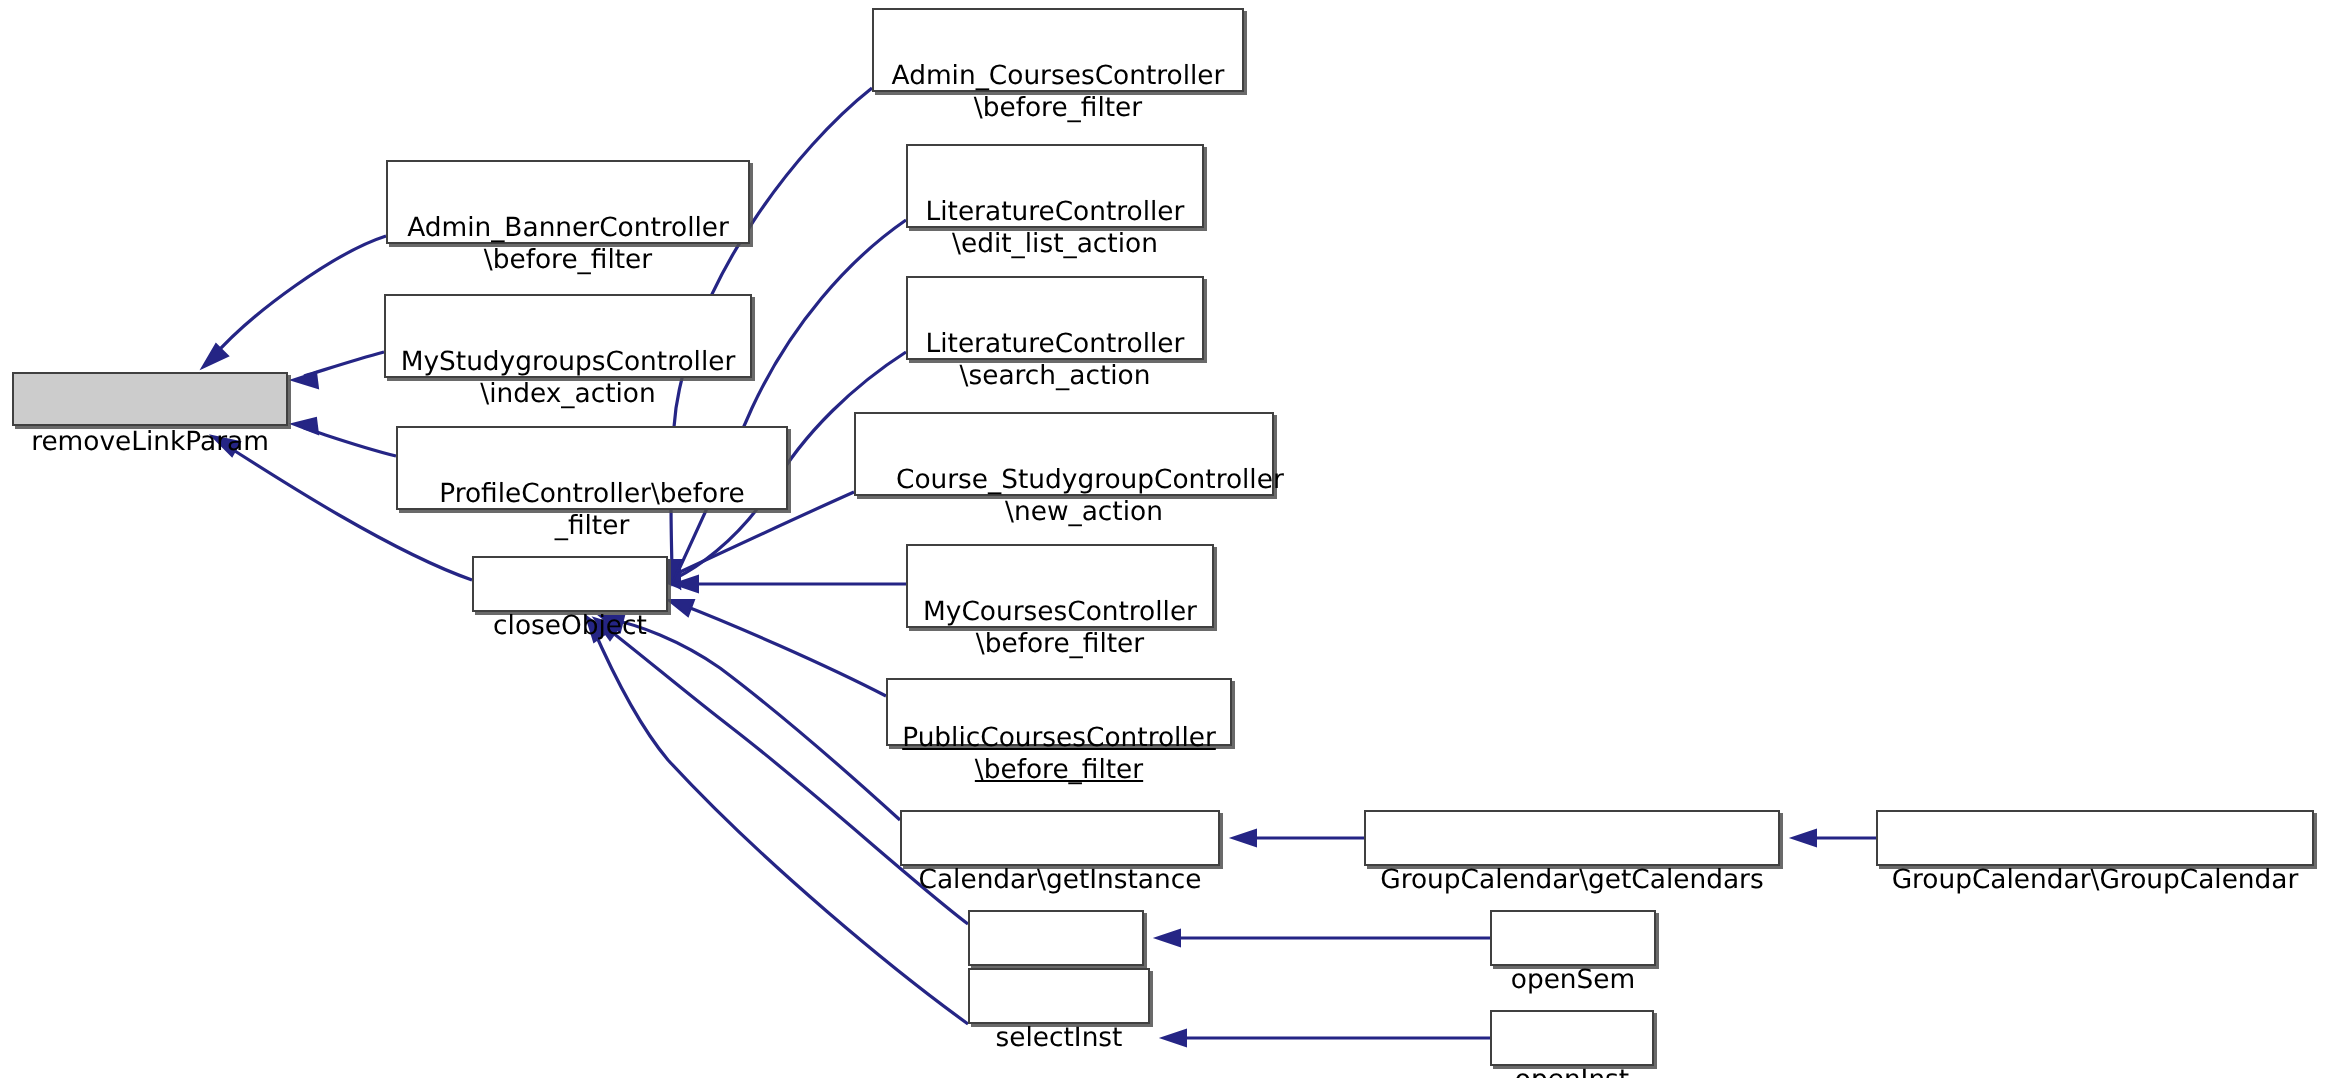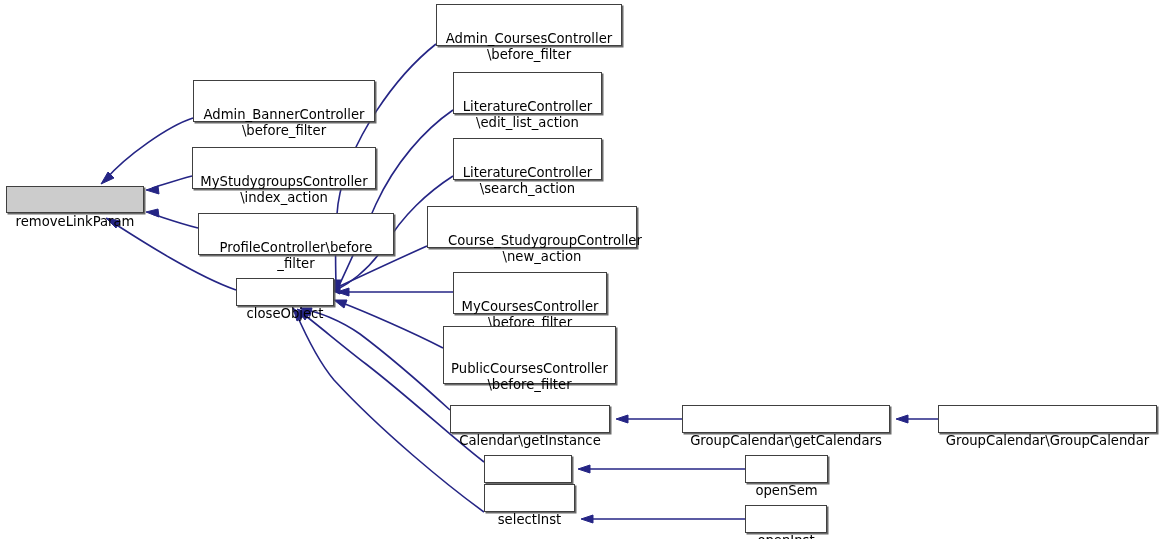--- a/index.html
+++ b/index.html
@@ -145,21 +145,21 @@
       <div class="node-box" style="left: 436px; top: 4px; width: 186px; height: 42px;"><span class="node-label">Admin_CoursesController
 \before_filter</span></div>
       <div class="node-box" style="left: 453px; top: 72px; width: 149px; height: 42px;"><span class="node-label">LiteratureController
 \edit_list_action</span></div>
       <div class="node-box" style="left: 453px; top: 138px; width: 149px; height: 42px;"><span class="node-label">LiteratureController
 \search_action</span></div>
       <div class="node-box" style="left: 427px; top: 206px; width: 210px; height: 42px; padding-left: 20px;"><span class="node-label">Course_StudygroupController
 \new_action</span></div>
       <div class="node-box" style="left: 453px; top: 272px; width: 154px; height: 42px;"><span class="node-label">MyCoursesController
 \before_filter</span></div>
-      <div class="node-box" style="left: 443px; top: 326px; width: 173px; height: 58px;"><span class="node-label">PublicCoursesController
+      <div class="node-box" style="left: 443px; top: 339px; width: 173px; height: 34px; text-decoration: underline;"><span class="node-label">PublicCoursesController
 \before_filter</span></div>
       <div class="node-box" style="left: 450px; top: 405px; width: 160px; height: 28px;"><span class="node-label">Calendar\getInstance</span></div>
       <div class="node-box" style="left: 484px; top: 455px; width: 88px; height: 28px;"><span class="node-label">openInst</span></div>
       <div class="node-box" style="left: 484px; top: 484px; width: 91px; height: 28px;"><span class="node-label">selectInst</span></div>
       <div class="node-box" style="left: 682px; top: 405px; width: 208px; height: 28px;"><span class="node-label">GroupCalendar\getCalendars</span></div>
       <div class="node-box" style="left: 745px; top: 455px; width: 83px; height: 28px;"><span class="node-label">openSem</span></div>
       <div class="node-box" style="left: 745px; top: 505px; width: 82px; height: 28px;"><span class="node-label">openInst</span></div>
       <div class="node-box" style="left: 938px; top: 405px; width: 219px; height: 28px;"><span class="node-label">GroupCalendar\GroupCalendar</span></div>
     </div>
 </div>

